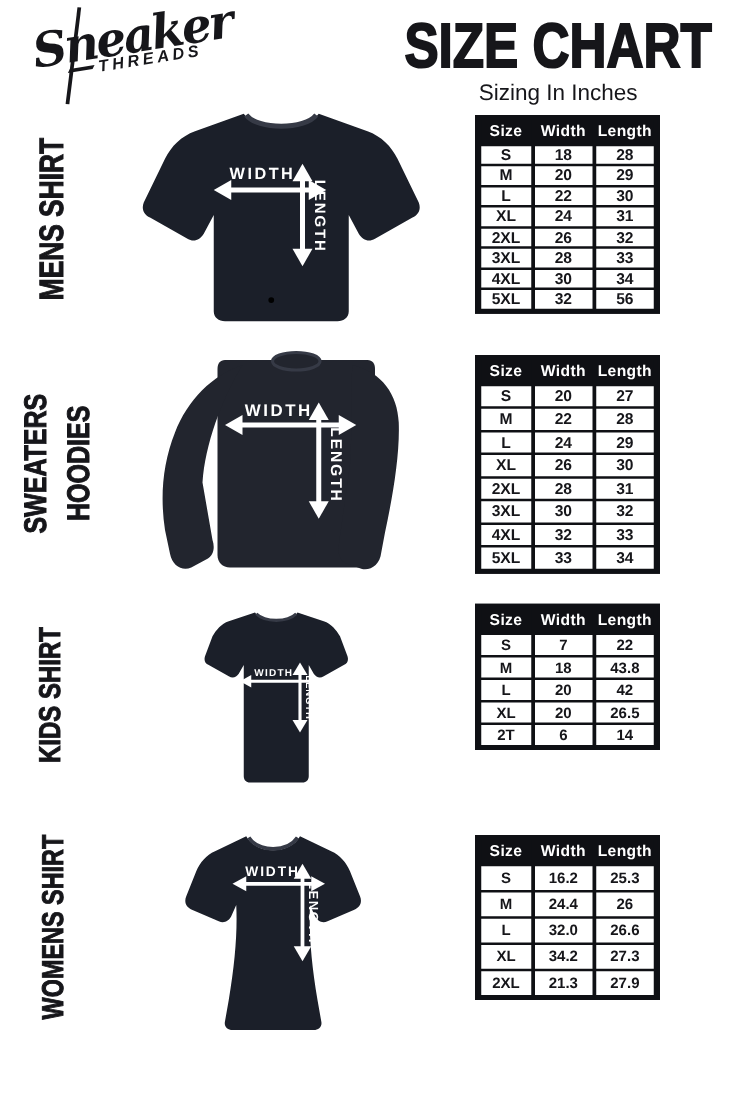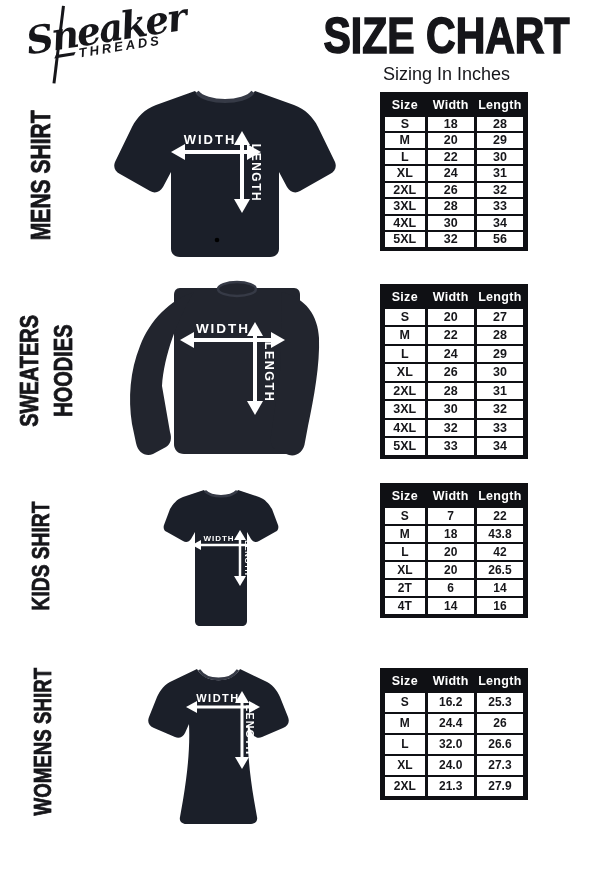--- a/index.html
+++ b/index.html
@@ -303,25 +303,20 @@
         <tr>
           <td>XL</td>
           <td>20</td>
           <td>26.5</td>
         </tr>
         <tr>
           <td>2T</td>
           <td>6</td>
           <td>14</td>
         </tr>
-        <tr>
-          <td>4T</td>
-          <td>14</td>
-          <td>16</td>
-        </tr>
       </tbody>
     </table>
 
   <div class="vwrap" id="vlabel-3">
     <span class="vtext">WOMENS SHIRT</span>
   </div>
 
   <svg class="garment" id="garment-3" width="147" height="168" viewBox="0 0 147 168">
     <path fill="var(--tee-fill)" d="
       M52,9 C60,24 87,24 95,9
@@ -369,21 +364,21 @@
           <td>24.4</td>
           <td>26</td>
         </tr>
         <tr>
           <td>L</td>
           <td>32.0</td>
           <td>26.6</td>
         </tr>
         <tr>
           <td>XL</td>
-          <td>24.0</td>
+          <td>34.2</td>
           <td>27.3</td>
         </tr>
         <tr>
           <td>2XL</td>
           <td>21.3</td>
           <td>27.9</td>
         </tr>
       </tbody>
     </table>
 

